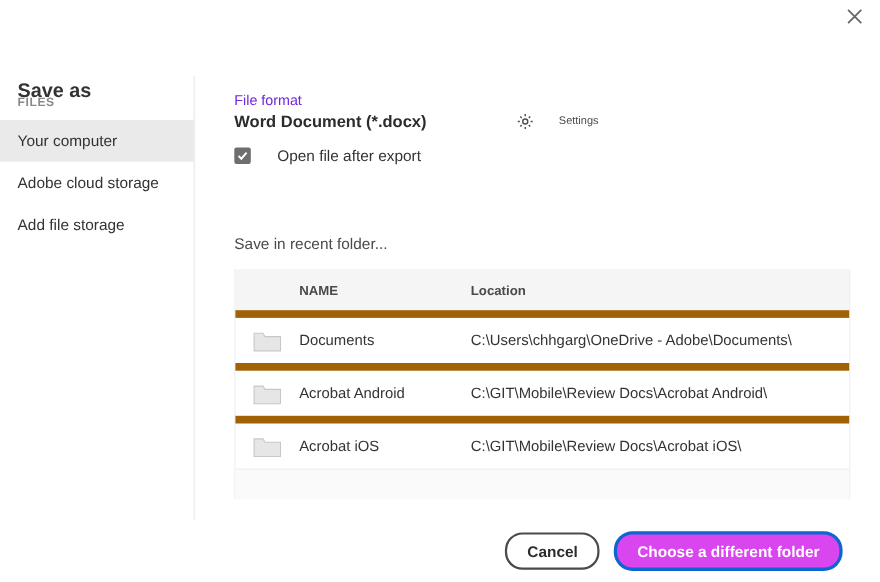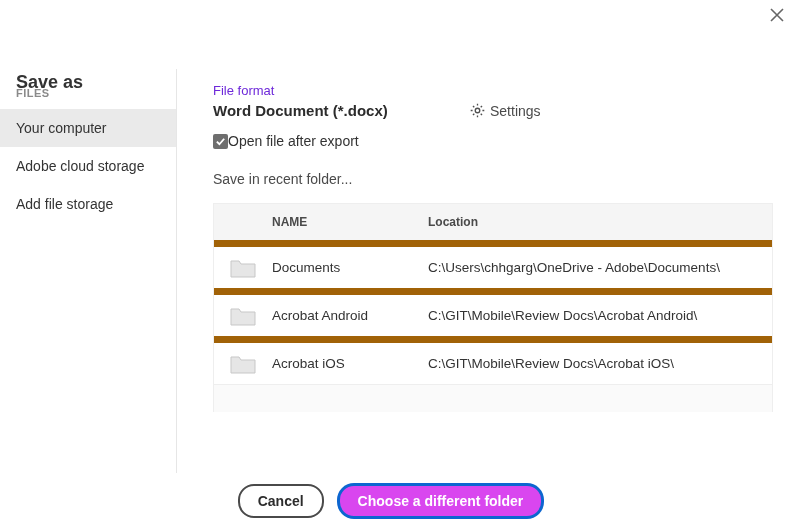--- a/index.html
+++ b/index.html
@@ -77,43 +77,43 @@
   .format-value {
     font-size: 15px;
     font-weight: 600;
     color: #2c2c2c;
     width: 256px;
   }
   .settings-link {
     display: flex;
     align-items: center;
     color: #4a4a4a;
-    gap: 4px;
-    cursor: pointer;
-    font-size: 14px;
+    gap: 22px;
+    cursor: pointer;
+    font-size: 10px;
   }
   .settings-link svg { width: 17px; height: 17px; }
   .checkbox-row {
     display: flex;
     align-items: center;
     margin-top: 14px;
-    gap: 0;
+    gap: 24px;
     font-size: 14px;
     color: #333;
   }
   .checkbox {
     width: 15px; height: 15px;
     border-radius: 2px;
     background: #6e6e6e;
     display: flex; align-items: center; justify-content: center;
     cursor: pointer;
   }
   .checkbox svg { width: 11px; height: 11px; stroke: #fff; }
   .recent-label {
-    margin-top: 22px;
+    margin-top: 64px;
     font-size: 14px;
     color: #4a4a4a;
   }
   .table {
     margin-top: 16px;
     width: 560px;
     border: 1px solid #eee;
     border-bottom: none;
   }
   .table-header {
@@ -138,21 +138,21 @@
   }
   .folder-icon {
     display: flex; align-items: center; justify-content: center;
   }
   .folder-icon svg { width: 26px; height: 22px; }
   .footer {
     position: absolute;
     bottom: 0; left: 16px; right: 0;
     height: 56px;
     display: flex;
-    justify-content: center;
+    justify-content: flex-end;
     align-items: center;
     gap: 14px;
     padding-right: 35px;
   }
   .btn {
     border-radius: 16px;
     font-size: 14px;
     font-weight: 600;
     padding: 7px 18px;
     cursor: pointer;

